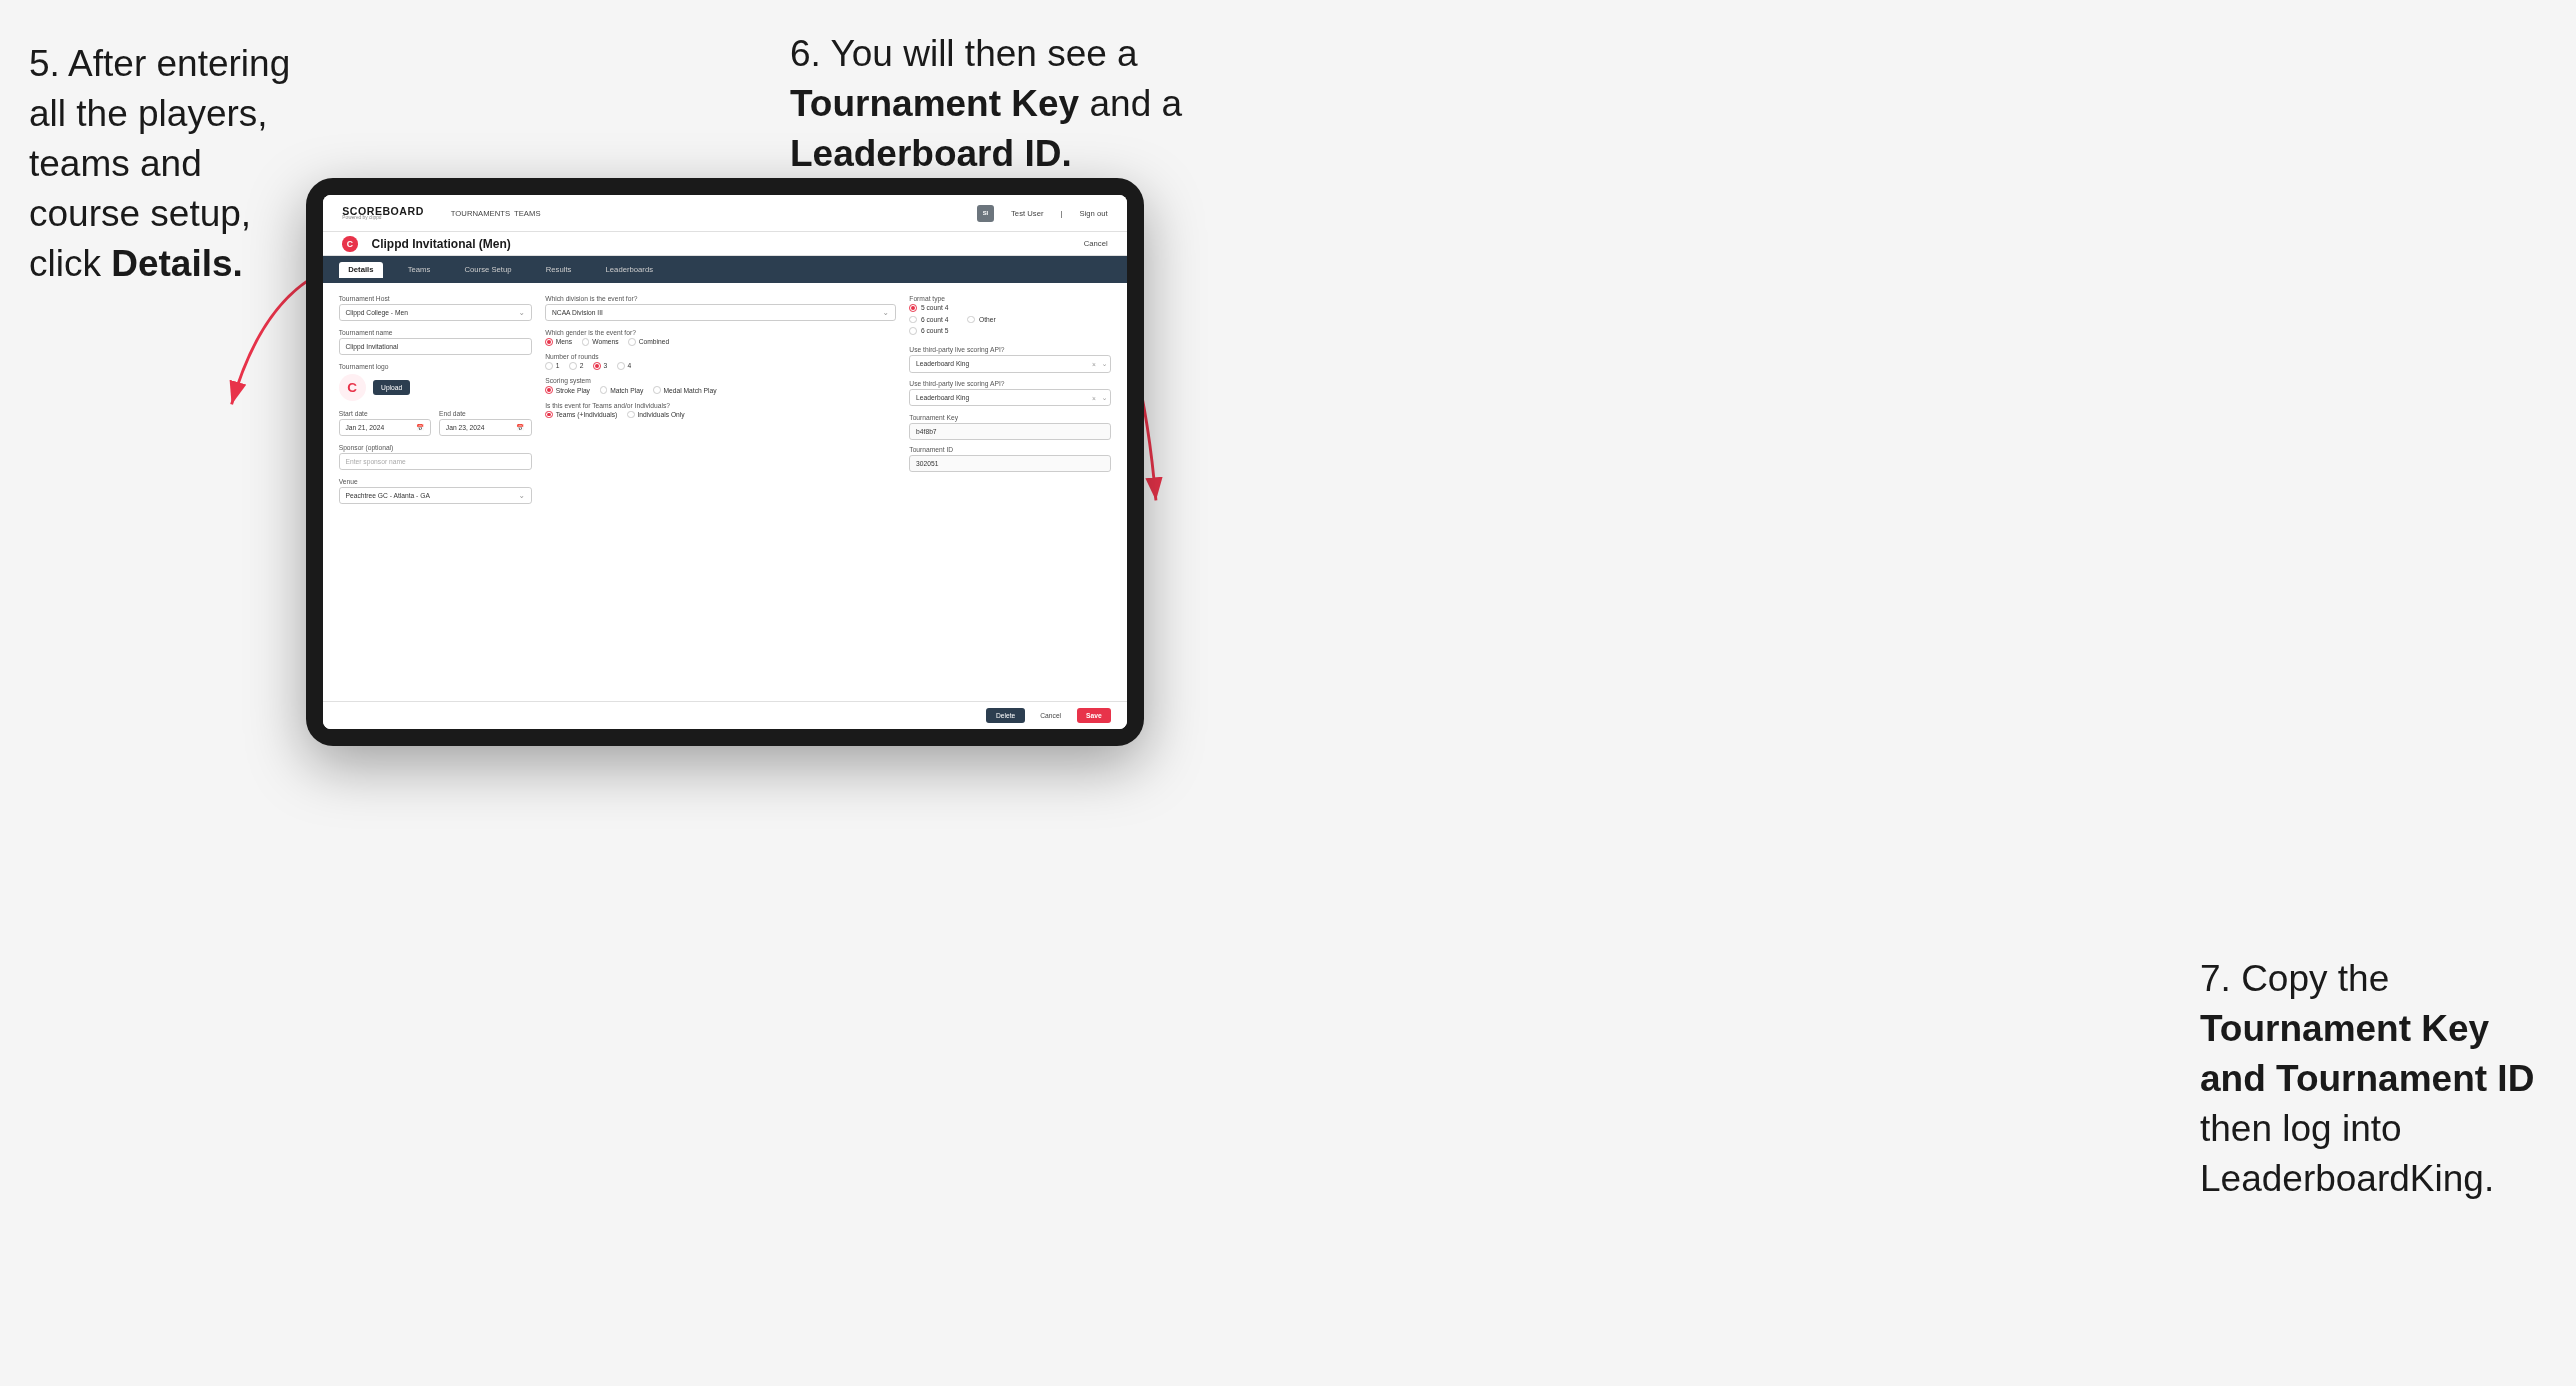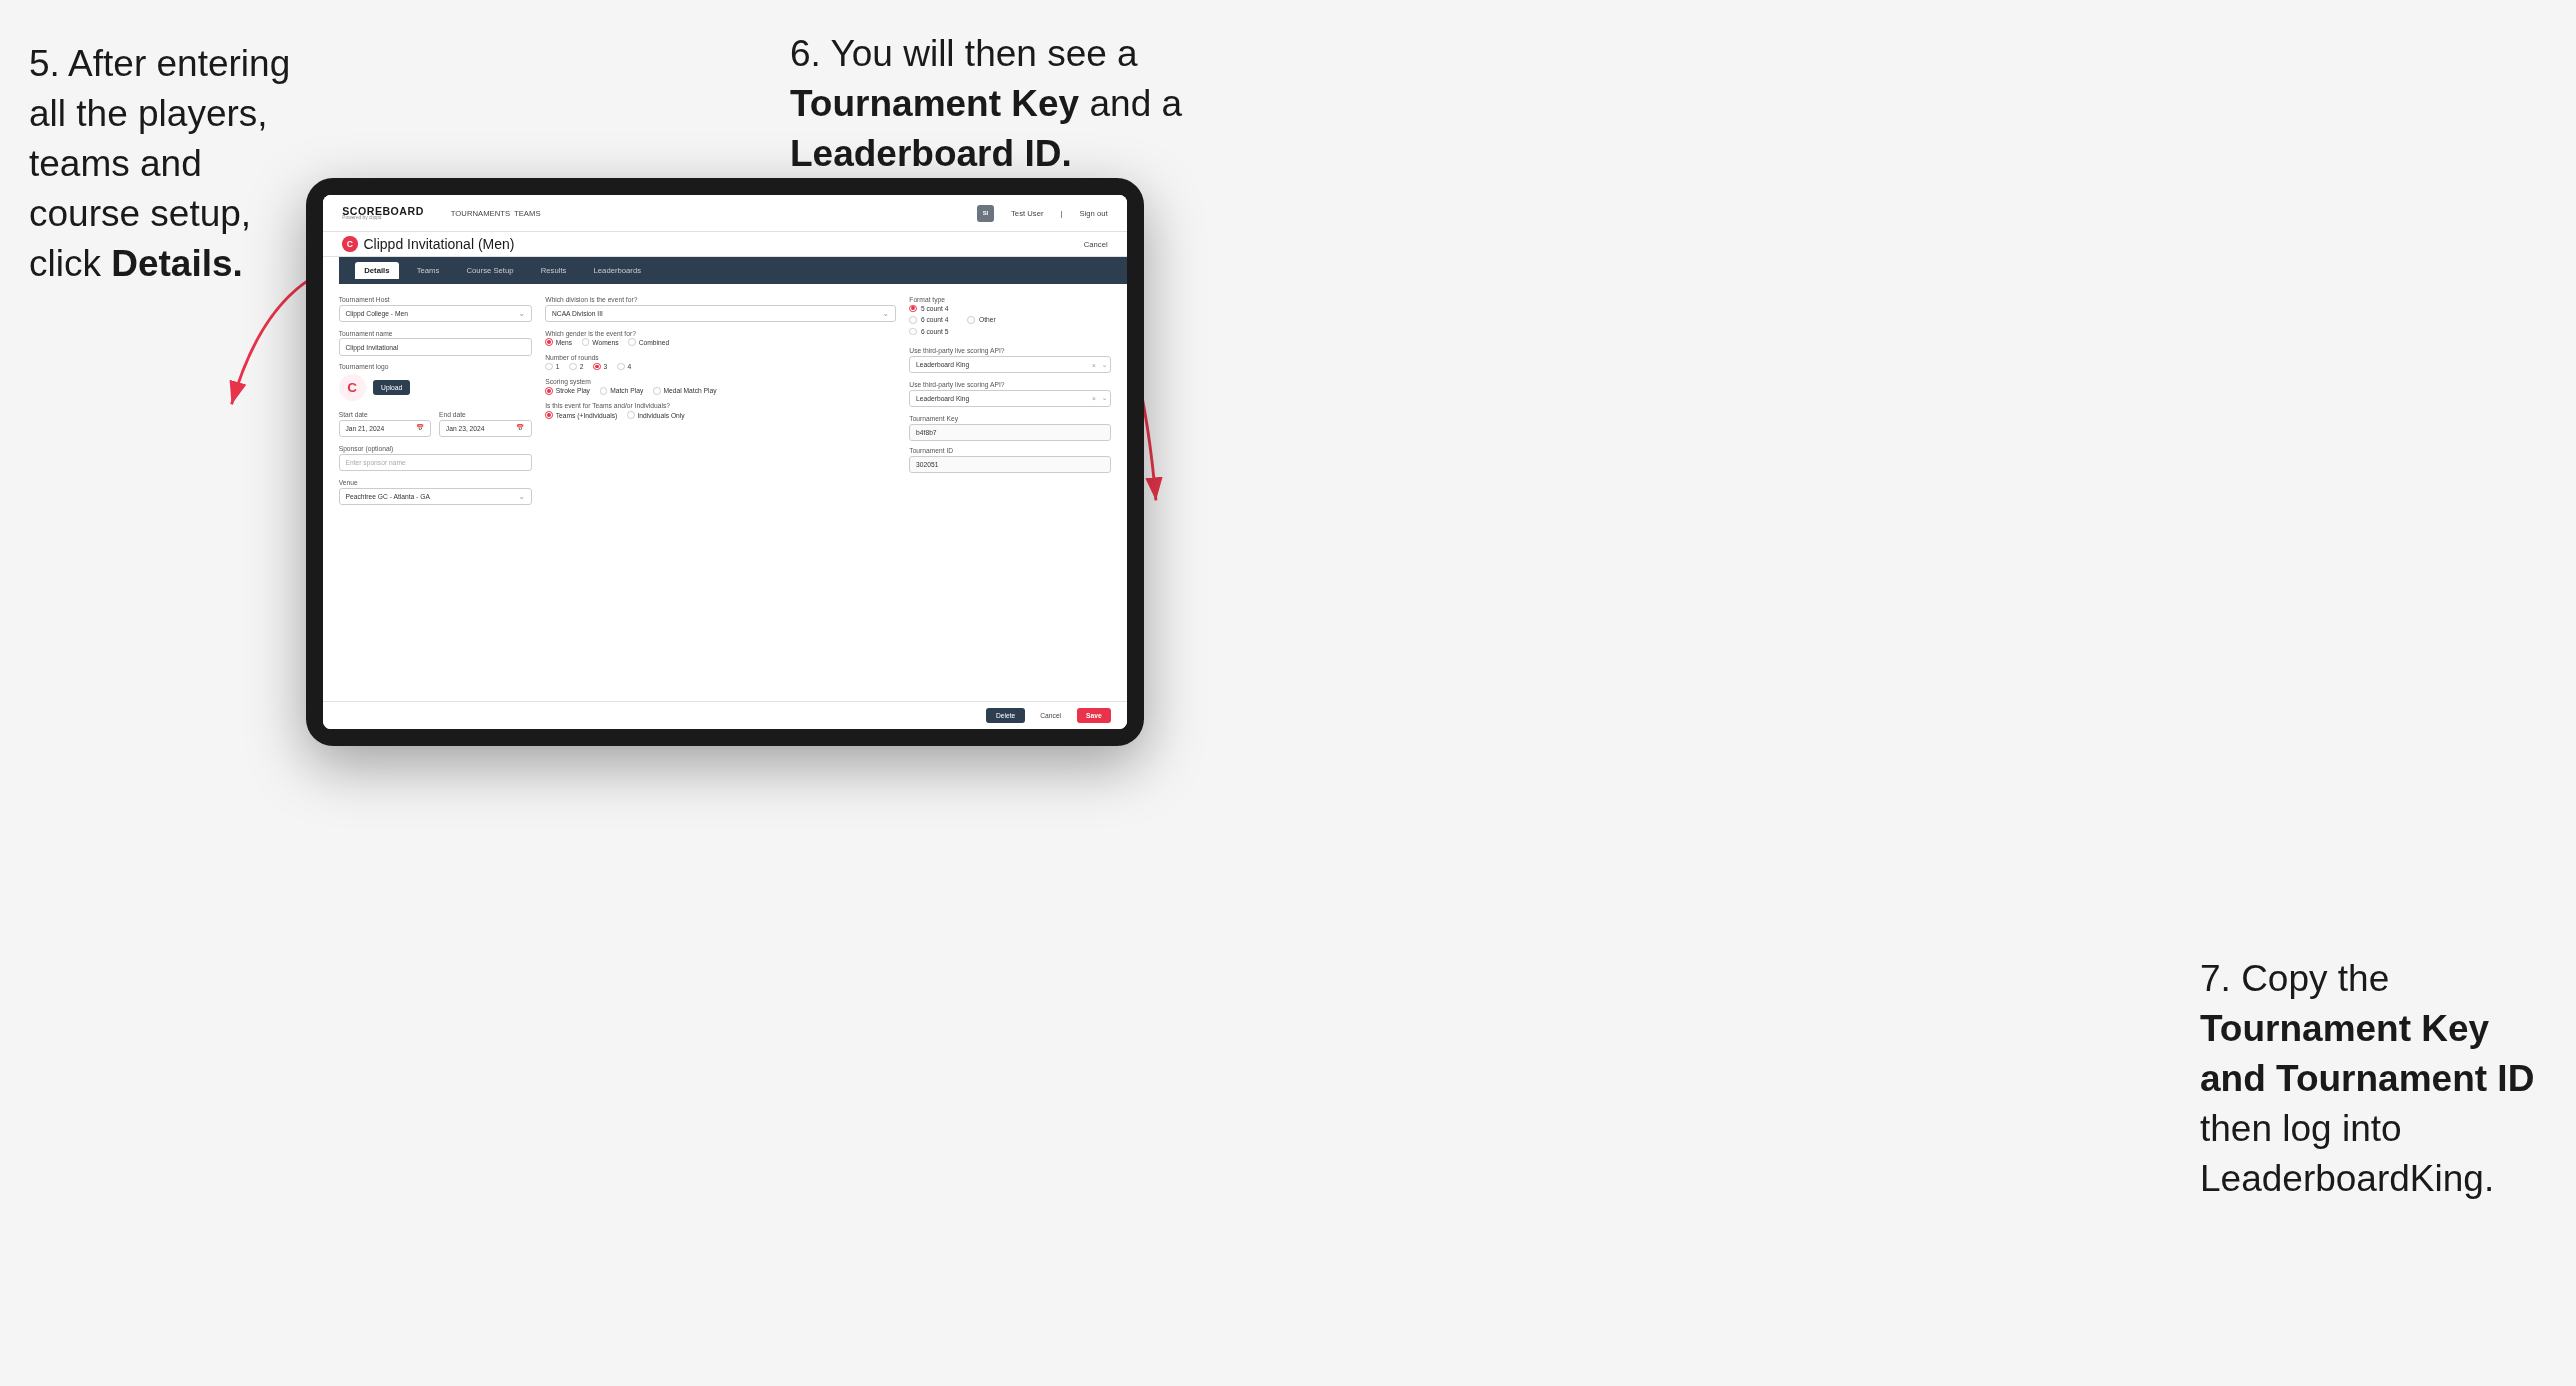--- a/index.html
+++ b/index.html
@@ -142,40 +142,40 @@
       background: #e8334a;
       border-radius: 50%;
       display: flex;
       align-items: center;
       justify-content: center;
       color: white;
       font-size: 8.7px;
       font-weight: bold;
     }
     .tournament-title {
-      font-size: 14px;
-      font-weight: 400;
+      font-size: 12px;
+      font-weight: 700;
       color: #1a1a1a;
+      margin-left: 8px;
     }
     .cancel-btn {
       font-size: 7.7px;
       color: #444;
       cursor: pointer;
     }
 
     
     .tabs {
       background: #2c3e50;
       display: flex;
       flex-shrink: 0;
       height: 27px;
       padding: 0 15.4px;
       align-items: center;
-      gap: 8px;
-      margin-left: 16px;
+      gap: 15px;
     }
     .tab {
       padding: 3.9px 9.6px;
       font-size: 7.7px;
       color: #ccc;
       cursor: pointer;
       border-radius: 2.9px 2.9px 0 0;
     }
     .tab.active {
       background: #fff;

